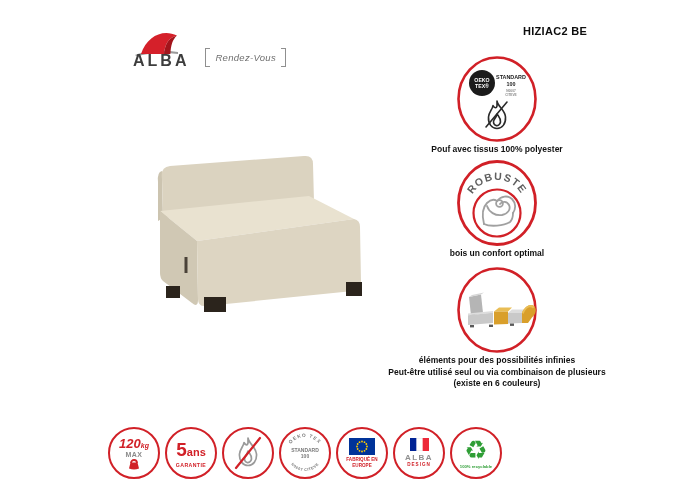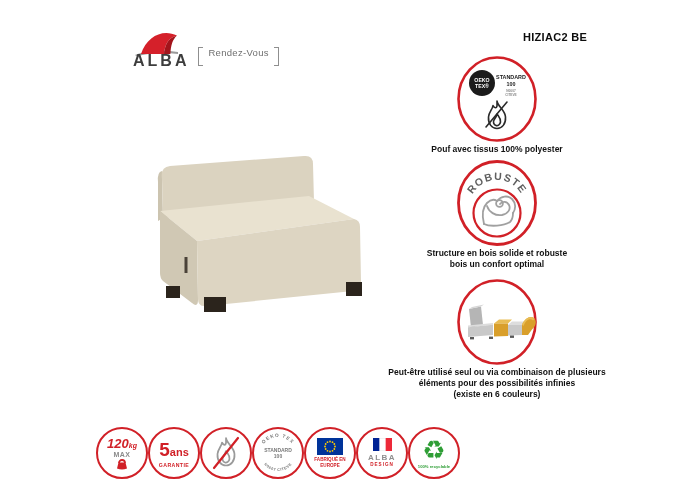--- a/index.html
+++ b/index.html
@@ -7,40 +7,40 @@
     width:700px;height:500px;background:#ffffff;position:relative;overflow:hidden;
     font-family:"Liberation Sans", sans-serif;color:#111;
   }
   svg text{font-family:"Liberation Sans", sans-serif;}
 
   
   .logo{position:absolute;left:133px;top:28px;display:flex;align-items:flex-end;}
   .logo-mark{display:flex;flex-direction:column;align-items:center;}
   .roof-svg{width:56px;height:30px;margin-bottom:-6px;}
   .brand{font-size:16px;font-weight:bold;color:#3d3d3d;letter-spacing:3px;}
-  .tagline-wrap{display:flex;margin-left:9px;margin-bottom:3px;height:20px;}
+  .tagline-wrap{display:flex;align-items:center;margin-left:16px;margin-bottom:3px;height:20px;font-style:italic;}
   .brk{width:4px;height:17px;border-top:1px solid #8f8f8f;border-bottom:1px solid #8f8f8f;}
   .brk-l{border-left:1px solid #8f8f8f;}
   .brk-r{border-right:1px solid #8f8f8f;}
   .tagline{font-size:9.5px;color:#6f6f6f;padding:0 5px;letter-spacing:.3px;}
-  .product-code{position:absolute;top:31px;left:475px;width:160px;text-align:center;
+  .product-code{position:absolute;top:25px;left:475px;width:160px;text-align:center;
     font-size:11px;font-weight:bold;color:#0d0d0d;letter-spacing:.3px;}
 
   
   .sofa{position:absolute;left:100px;top:100px;width:280px;height:220px;}
 
   
   .features{position:absolute;left:377px;top:56px;width:240px;display:flex;
     flex-direction:column;align-items:center;}
   .badge-large{width:82px;height:86px;flex:none;}
   .caption{text-align:center;font-size:8.5px;font-weight:bold;color:#111;line-height:11.2px;margin-top:2px;}
   .b2{margin-top:5px;} .b3{margin-top:8px;}
 
   
-  .footer{position:absolute;left:96px;top:427px;display:flex;}
+  .footer{position:absolute;left:108px;top:427px;display:flex;gap:5px;}
   .fb{width:52px;height:52px;border:2.4px solid #d12027;border-radius:50%;background:#fff;
     box-sizing:border-box;display:flex;flex-direction:column;align-items:center;justify-content:center;}
   .fb-weight-line{display:flex;align-items:baseline;color:#d12027;font-style:italic;font-weight:bold;}
   .fb-weight-line .big{font-size:13px;} .fb-weight-line .small{font-size:7px;}
   .fb-max{font-size:7px;font-weight:bold;color:#8a8a8a;letter-spacing:.5px;line-height:7px;}
   .fb-years{display:flex;align-items:baseline;color:#d12027;}
   .fb-years .big{font-size:19px;font-weight:600;} .fb-years .small{font-size:11px;font-weight:600;}
   .fb-garantie{font-size:5.2px;font-weight:bold;color:#d12027;letter-spacing:.4px;margin-top:1px;}
   .fb-flag-label1{font-size:8px;font-weight:bold;color:#8f8f8f;letter-spacing:1.5px;line-height:9px;margin-top:2px;}
   .fb-flag-label2{font-size:4.6px;font-weight:bold;color:#d12027;letter-spacing:1px;line-height:6px;}
@@ -119,21 +119,20 @@
     <circle cx="41" cy="53" r="23.5" fill="none" stroke="#d12027" stroke-width="2.2"></circle>
     <g stroke="#a0a0a0" stroke-width="1.8" fill="none" stroke-linecap="round" stroke-linejoin="round">
       <path d="M28,64 C26,56 26,48 31,43 C34,40 38,39 41,41"></path>
       <circle cx="43.5" cy="43.5" r="3.4"></circle>
       <path d="M31,46 C33,52 39,56 46,55 C52,54 55,49 53,45 C51,41 46,41 44,44"></path>
       <path d="M41,41 C45,36 52,35 56,39 C60,43 60,49 57,53"></path>
       <path d="M28,64 C34,67 48,66 54,62 C56,60 57,57 57,53"></path>
     </g>
   </svg>
   <div class="caption">
-    <div>Structure en bois solide et robuste</div>
     <div>bois un confort optimal</div>
   </div>
 
   <svg class="badge-large b3" viewBox="0 0 82 86">
     <ellipse cx="41" cy="43" rx="38.5" ry="41.5" fill="#fff" stroke="#d12027" stroke-width="2.6"></ellipse>
     <g>
       <path d="M13,30 L25,27.5 L27,46 L15,48.5 Z" fill="#b5b5b5"></path>
       <path d="M13,30 L16,28 L28,25.5 L25,27.5 Z" fill="#d6d6d6"></path>
       <path d="M12,46.5 L37,44 L37,45.8 L12,48.3 Z" fill="#dddddd"></path>
       <path d="M12,48.3 L37,45.8 L37,56 L12,58 Z" fill="#c9c9c9"></path>
@@ -142,22 +141,22 @@
       <path d="M52,46 L56,42.5 L70,42.5 L66,46 Z" fill="#dddddd"></path>
       <path d="M52,46 L66,46 L66,56 L52,56.5 Z" fill="#c9c9c9"></path>
       <path d="M66,46 C69,38.5 75.5,36 78.8,40 C81,43 79.5,47.5 76,50.5 L72,56 L66,56 Z" fill="#d99f2b"></path>
       <path d="M66,46 C69,38.5 75.5,36 78.8,40 L77,41.5 C74,38.5 69.5,41 67.8,46.8 Z" fill="#e9bd55"></path>
       <rect x="14" y="58" width="4" height="2.4" fill="#5a5a5a"></rect>
       <rect x="33" y="57.6" width="4" height="2.4" fill="#5a5a5a"></rect>
       <rect x="54" y="56.5" width="4" height="2.4" fill="#5a5a5a"></rect>
     </g>
   </svg>
   <div class="caption">
+    <div>éléments pour des possibilités infinies</div>
     <div>Peut-être utilisé seul ou via combinaison de plusieurs</div>
-    <div>éléments pour des possibilités infinies</div>
     <div>(existe en 6 couleurs)</div>
   </div>
 </div>
 
 <div class="footer">
 
   <div class="fb">
     <div class="fb-weight-line">
       <span class="big">120</span>
       <span class="small">kg</span>

